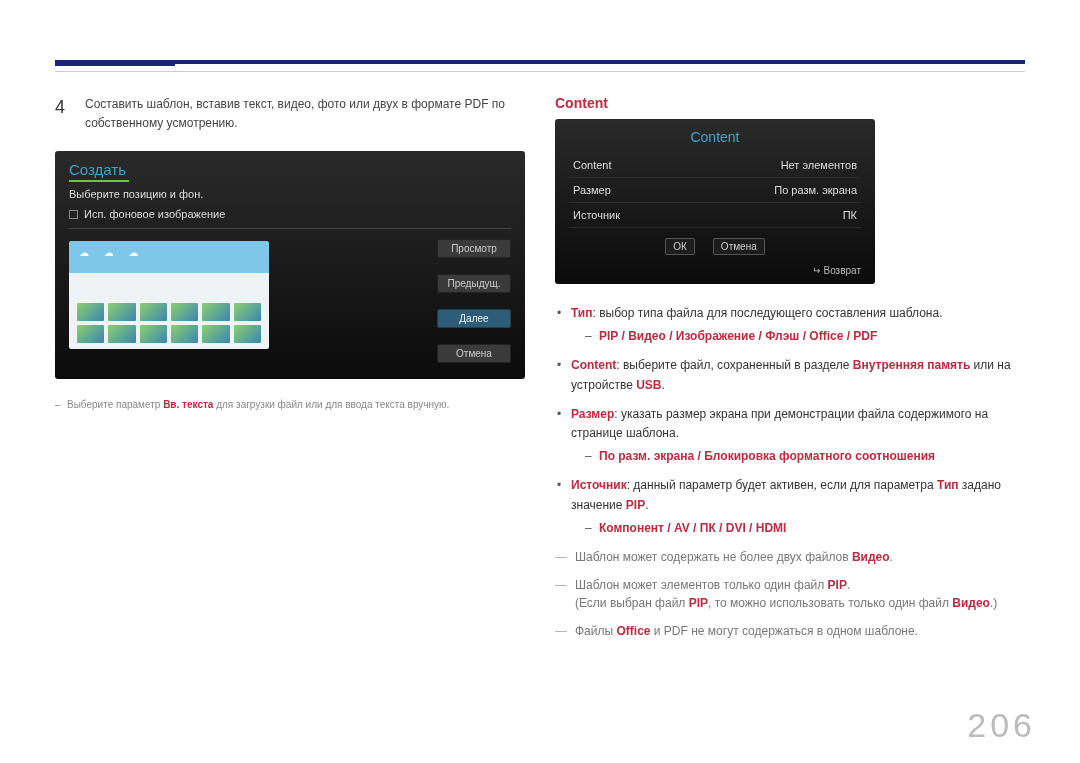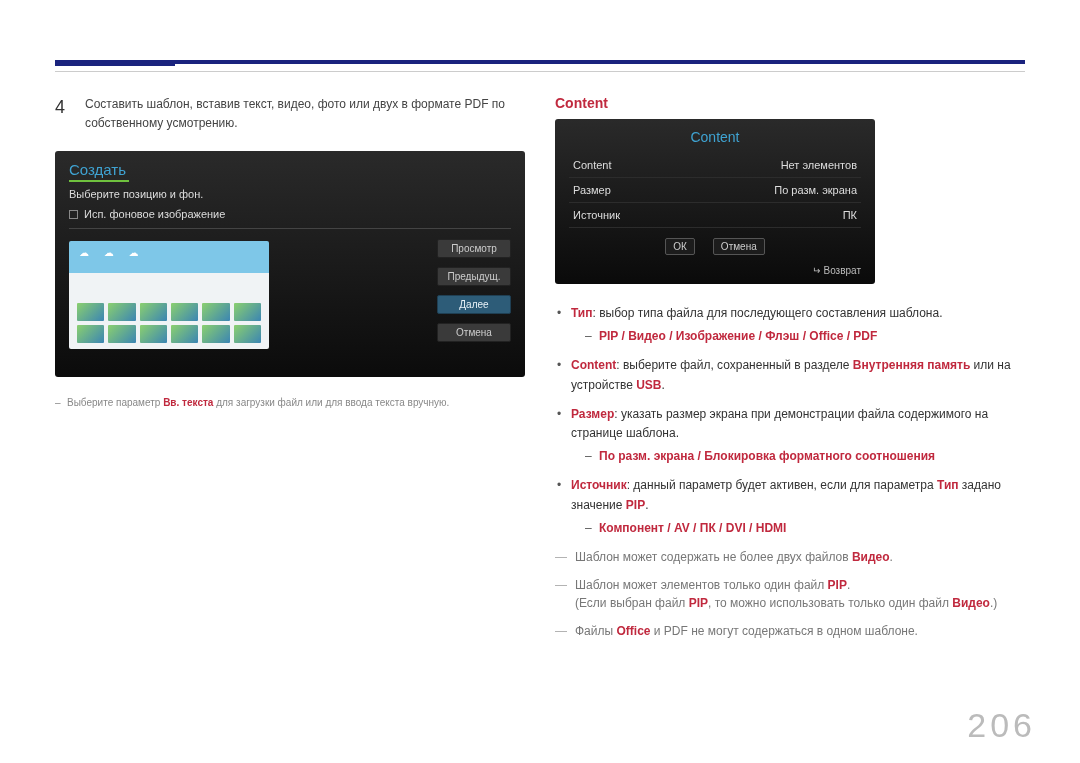--- a/index.html
+++ b/index.html
@@ -44,21 +44,21 @@
     font-size: 12px;
     line-height: 1.6;
     color: #444;
     margin-left: 30px;
   }
   
   .screen1 {
     background: linear-gradient(180deg,#2a2a2a,#0b0b0b);
     border-radius: 3px;
     margin-top: 18px;
-    padding: 10px 14px 28px 14px;
+    padding: 10px 14px 16px 14px;
     color: #ddd;
     font-size: 11px;
   }
   .screen1 .title {
     color: #3fa3d2;
     font-size: 15px;
     margin-bottom: 2px;
   }
   .screen1 .green-line {
     height: 2px; width: 60px; background:#6fc13e; margin-bottom:6px;
@@ -76,21 +76,21 @@
     display:grid; grid-template-columns:repeat(6,1fr); gap:4px;
   }
   .thumbs-grid span {
     height:18px; background:linear-gradient(135deg,#8bd06f,#3b85b3);
     border-radius:1px;
   }
   .thumbs .clouds {
     position:absolute; top:6px; left:10px;
     color:#fff; font-size:10px; letter-spacing:6px;
   }
-  .side-btns { display:flex; flex-direction:column; gap:9px; margin-left:auto; }
+  .side-btns { display:flex; flex-direction:column; gap:16px; margin-left:auto; }
   .btn-sm {
     background:#3a3a3a; border:1px solid #222; color:#ccc;
     font-size:10px; padding:3px 0; width:74px; text-align:center; border-radius:2px;
   }
   .btn-sm.primary { background:#2d5c78; border-color:#1f3f53; color:#e8f2f8; }
   .caption {
     font-size: 10px; color:#888; margin-top:18px; line-height:1.5;
     position: relative; padding-left:12px;
   }
   .caption::before { content:"‒"; position:absolute; left:0; }

